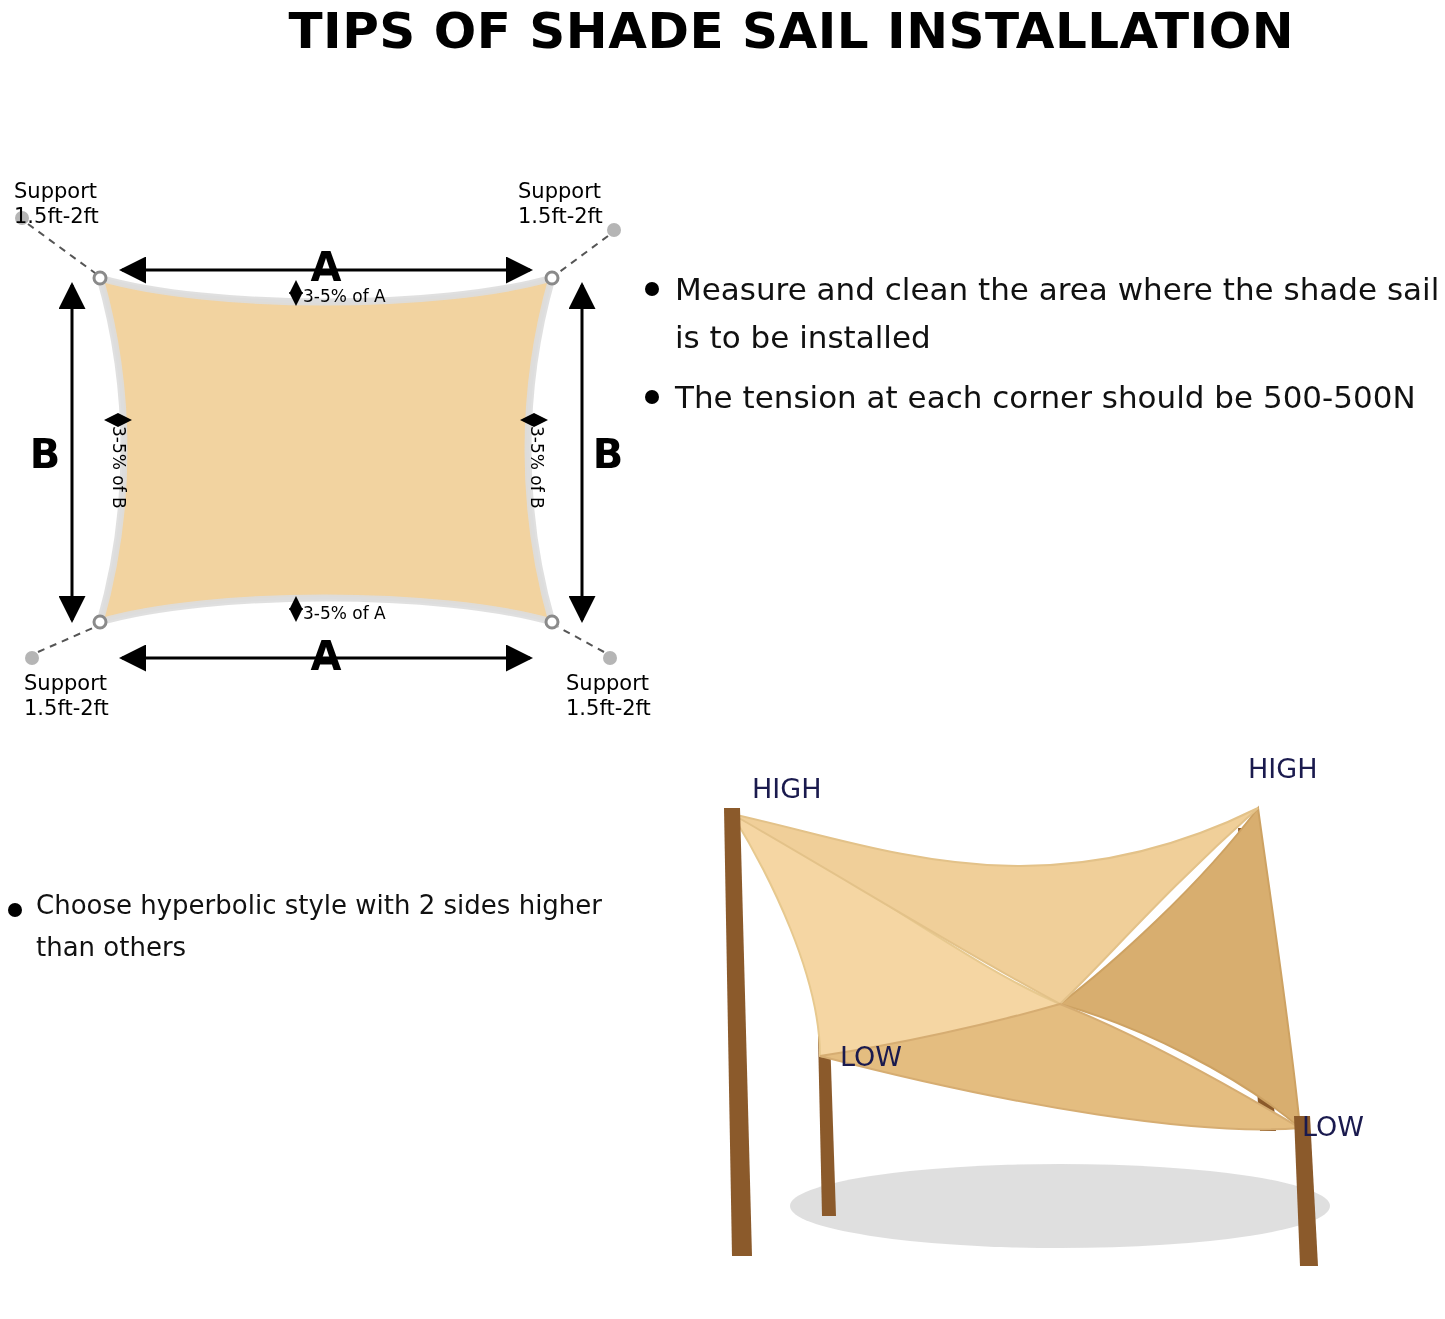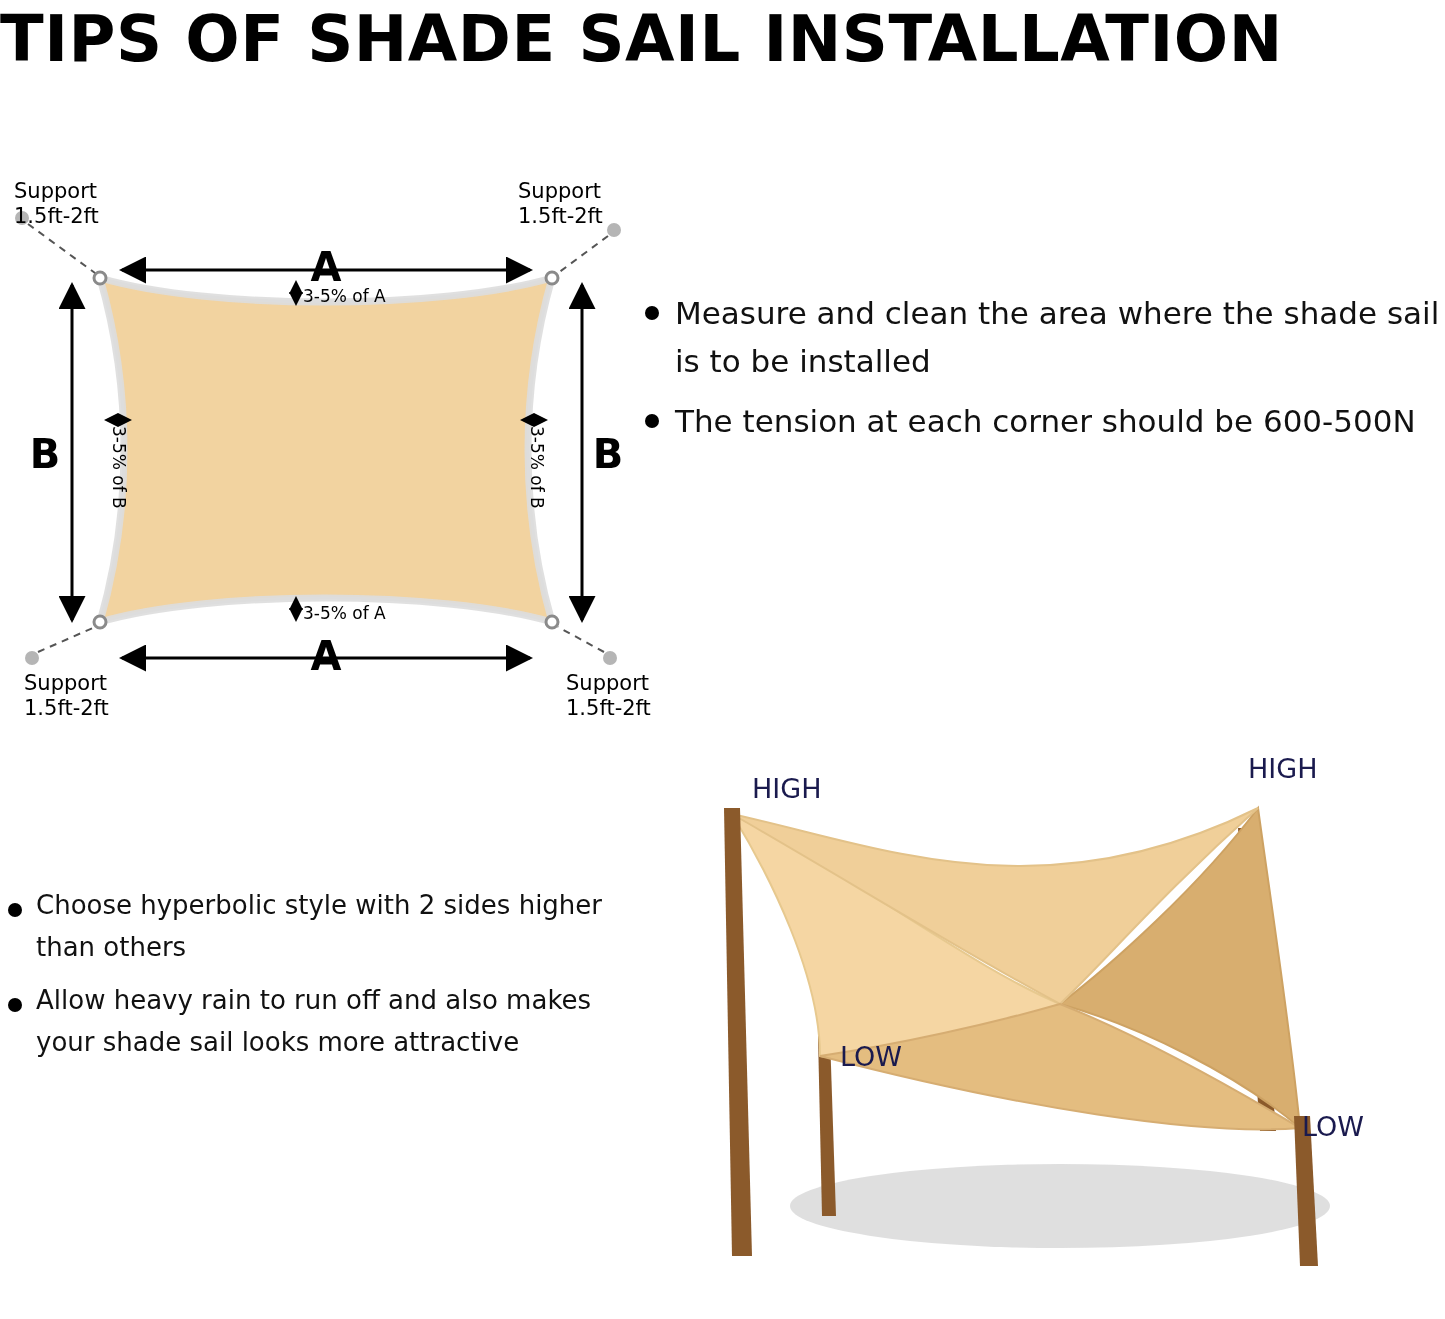--- a/index.html
+++ b/index.html
@@ -15,24 +15,24 @@
     color: #111111;
     overflow: hidden;
   }
 
   
   #title {
     position: absolute;
     left: 0;
     top: 2px;
     width: 1294px;
-    text-align: left;
+    text-align: right;
     font-family: "DejaVu Sans", sans-serif;
     font-weight: bold;
-    font-size: 64px;
+    font-size: 50px;
     letter-spacing: 0.5px;
     color: #000000;
     white-space: nowrap;
   }
 
   
   #diagram-top {
     position: absolute;
     left: 0;
     top: 150px;
@@ -40,21 +40,20 @@
     height: 580px;
   }
   #diagram-top svg { display: block; }
 
   
   #top-bullets {
     position: absolute;
     left: 645px;
     top: 265px;
     width: 800px;
-    margin-top: 24px;
   }
   .bullet-row {
     display: flex;
     align-items: flex-start;
     margin-bottom: 12px;
   }
   .bullet-dot {
     flex: 0 0 auto;
     width: 14px;
     height: 14px;
@@ -183,33 +182,29 @@
   </svg>
 </div>
 
 <div id="top-bullets">
   <div class="bullet-row">
     <span class="bullet-dot"></span>
     <span class="bullet-text">Measure and clean the area where the shade sail is to be installed</span>
   </div>
   <div class="bullet-row">
     <span class="bullet-dot"></span>
-    <span class="bullet-text">The tension at each corner should be 600-500N</span>
+    <span class="bullet-text">The tension at each corner should be 500-500N</span>
   </div>
 </div>
 
 <div id="bottom-bullets">
   <div class="bullet-row">
     <span class="bullet-dot"></span>
     <span class="bullet-text">Choose hyperbolic style with 2 sides higher than others</span>
   </div>
-  <div class="bullet-row">
-    <span class="bullet-dot"></span>
-    <span class="bullet-text">Allow heavy rain to run off and also makes your shade sail looks more attractive</span>
-  </div>
 </div>
 
 <div id="diagram-bottom">
   <svg width="805" height="539" viewBox="0 0 805 539" xmlns="http://www.w3.org/2000/svg">
 
     <ellipse cx="420" cy="470" rx="270" ry="42" fill="#d9d9d9" opacity="0.85"></ellipse>
 
     <polygon points="598,92 612,92 636,395 620,395" fill="#8b5a2b"></polygon>
     <polygon points="178,300 190,300 196,480 182,480" fill="#8b5a2b"></polygon>
 

